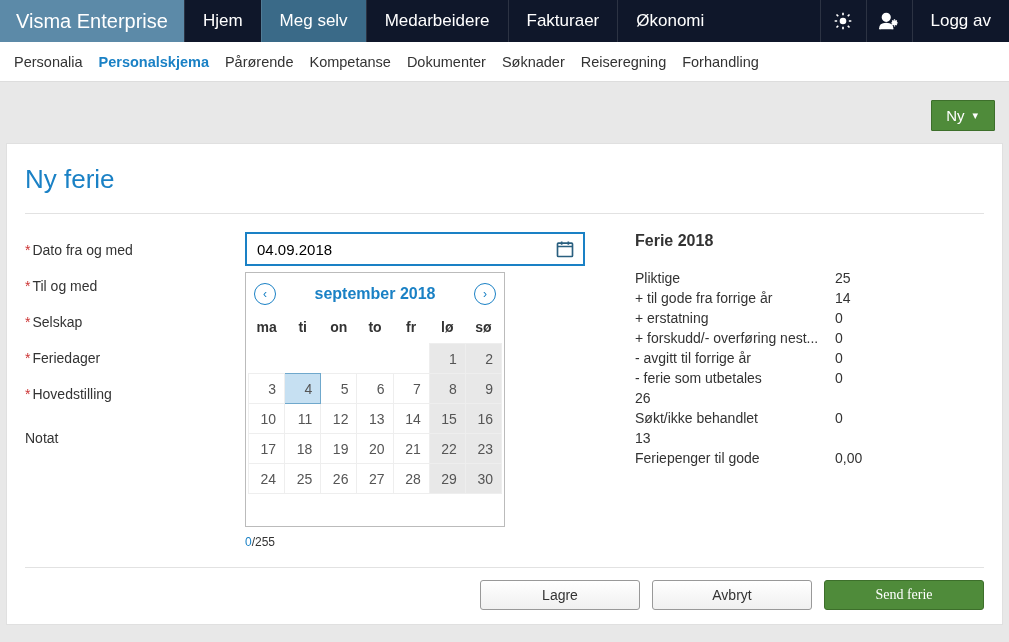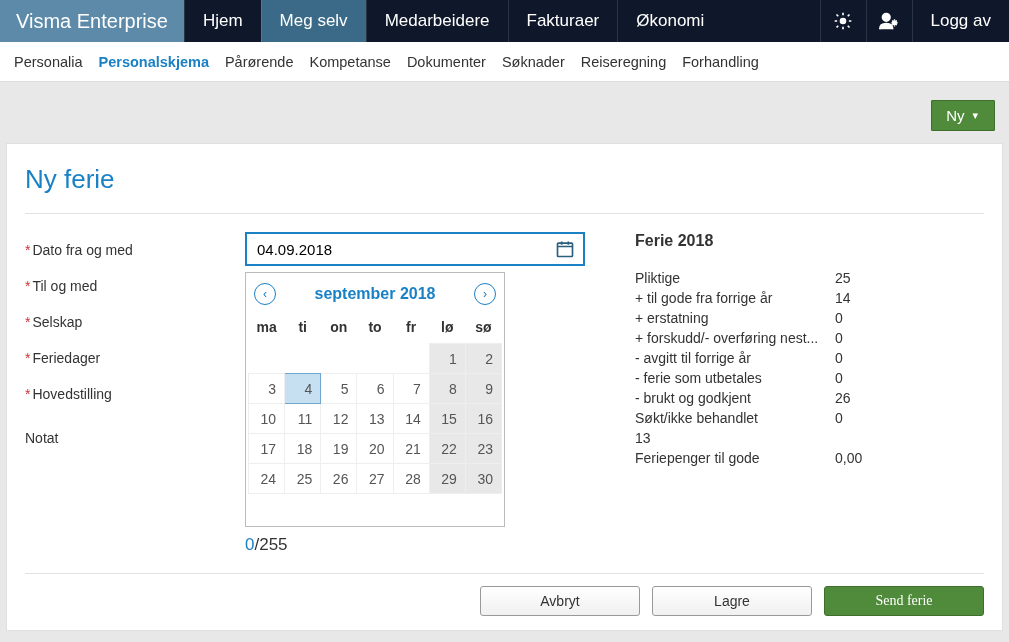--- a/index.html
+++ b/index.html
@@ -162,21 +162,21 @@
       text-align: right;
       padding: 0 8px;
       height: 30px;
       border: 1px solid #eee;
       color: #555;
       font-size: 14px;
     }
     .cal td.empty { border: none; }
     .cal td.wk { background: #e8e8e8; }
     .cal td.sel { background: #c6e0f2; border: 1px solid #6fa8cc; }
-    .counter { margin-top: 8px; font-size: 17px; }
+    .counter { margin-top: 8px; font-size: 12px; }
     .counter .cur { color: #1a81c5; }
 
     .right { flex: 1; padding-left: 30px; border-left: 0; }
     .right h3 { font-size: 16px; font-weight: bold; margin-bottom: 18px; }
     .stat-row { display: flex; padding: 2px 0; }
     .stat-label { width: 200px; white-space: nowrap; overflow: hidden; text-overflow: ellipsis; }
     .stat-val { }
 
     .panel-foot {
       border-top: 1px solid #e2e2e2;
@@ -384,37 +384,36 @@
             </div>
             <div class="stat-row">
               <div class="stat-label">- avgitt til forrige år</div>
               <div class="stat-val">0</div>
             </div>
             <div class="stat-row">
               <div class="stat-label">- ferie som utbetales</div>
               <div class="stat-val">0</div>
             </div>
             <div class="stat-row">
-              <div class="stat-label">- brukt og godkjent</div>
               <div class="stat-val">26</div>
             </div>
             <div class="stat-row">
               <div class="stat-label">Søkt/ikke behandlet</div>
               <div class="stat-val">0</div>
             </div>
             <div class="stat-row">
               <div class="stat-val">13</div>
             </div>
             <div class="stat-row">
               <div class="stat-label">Feriepenger til gode</div>
               <div class="stat-val">0,00</div>
             </div>
           </div>
       </div>
     </div>
 
     <div class="panel-foot">
+      <button class="btn">Lagre</button>
       <button class="btn">Avbryt</button>
-      <button class="btn">Lagre</button>
       <button class="btn primary">Send ferie</button>
     </div>
   </div>
 </div>
 
 </body></html>

